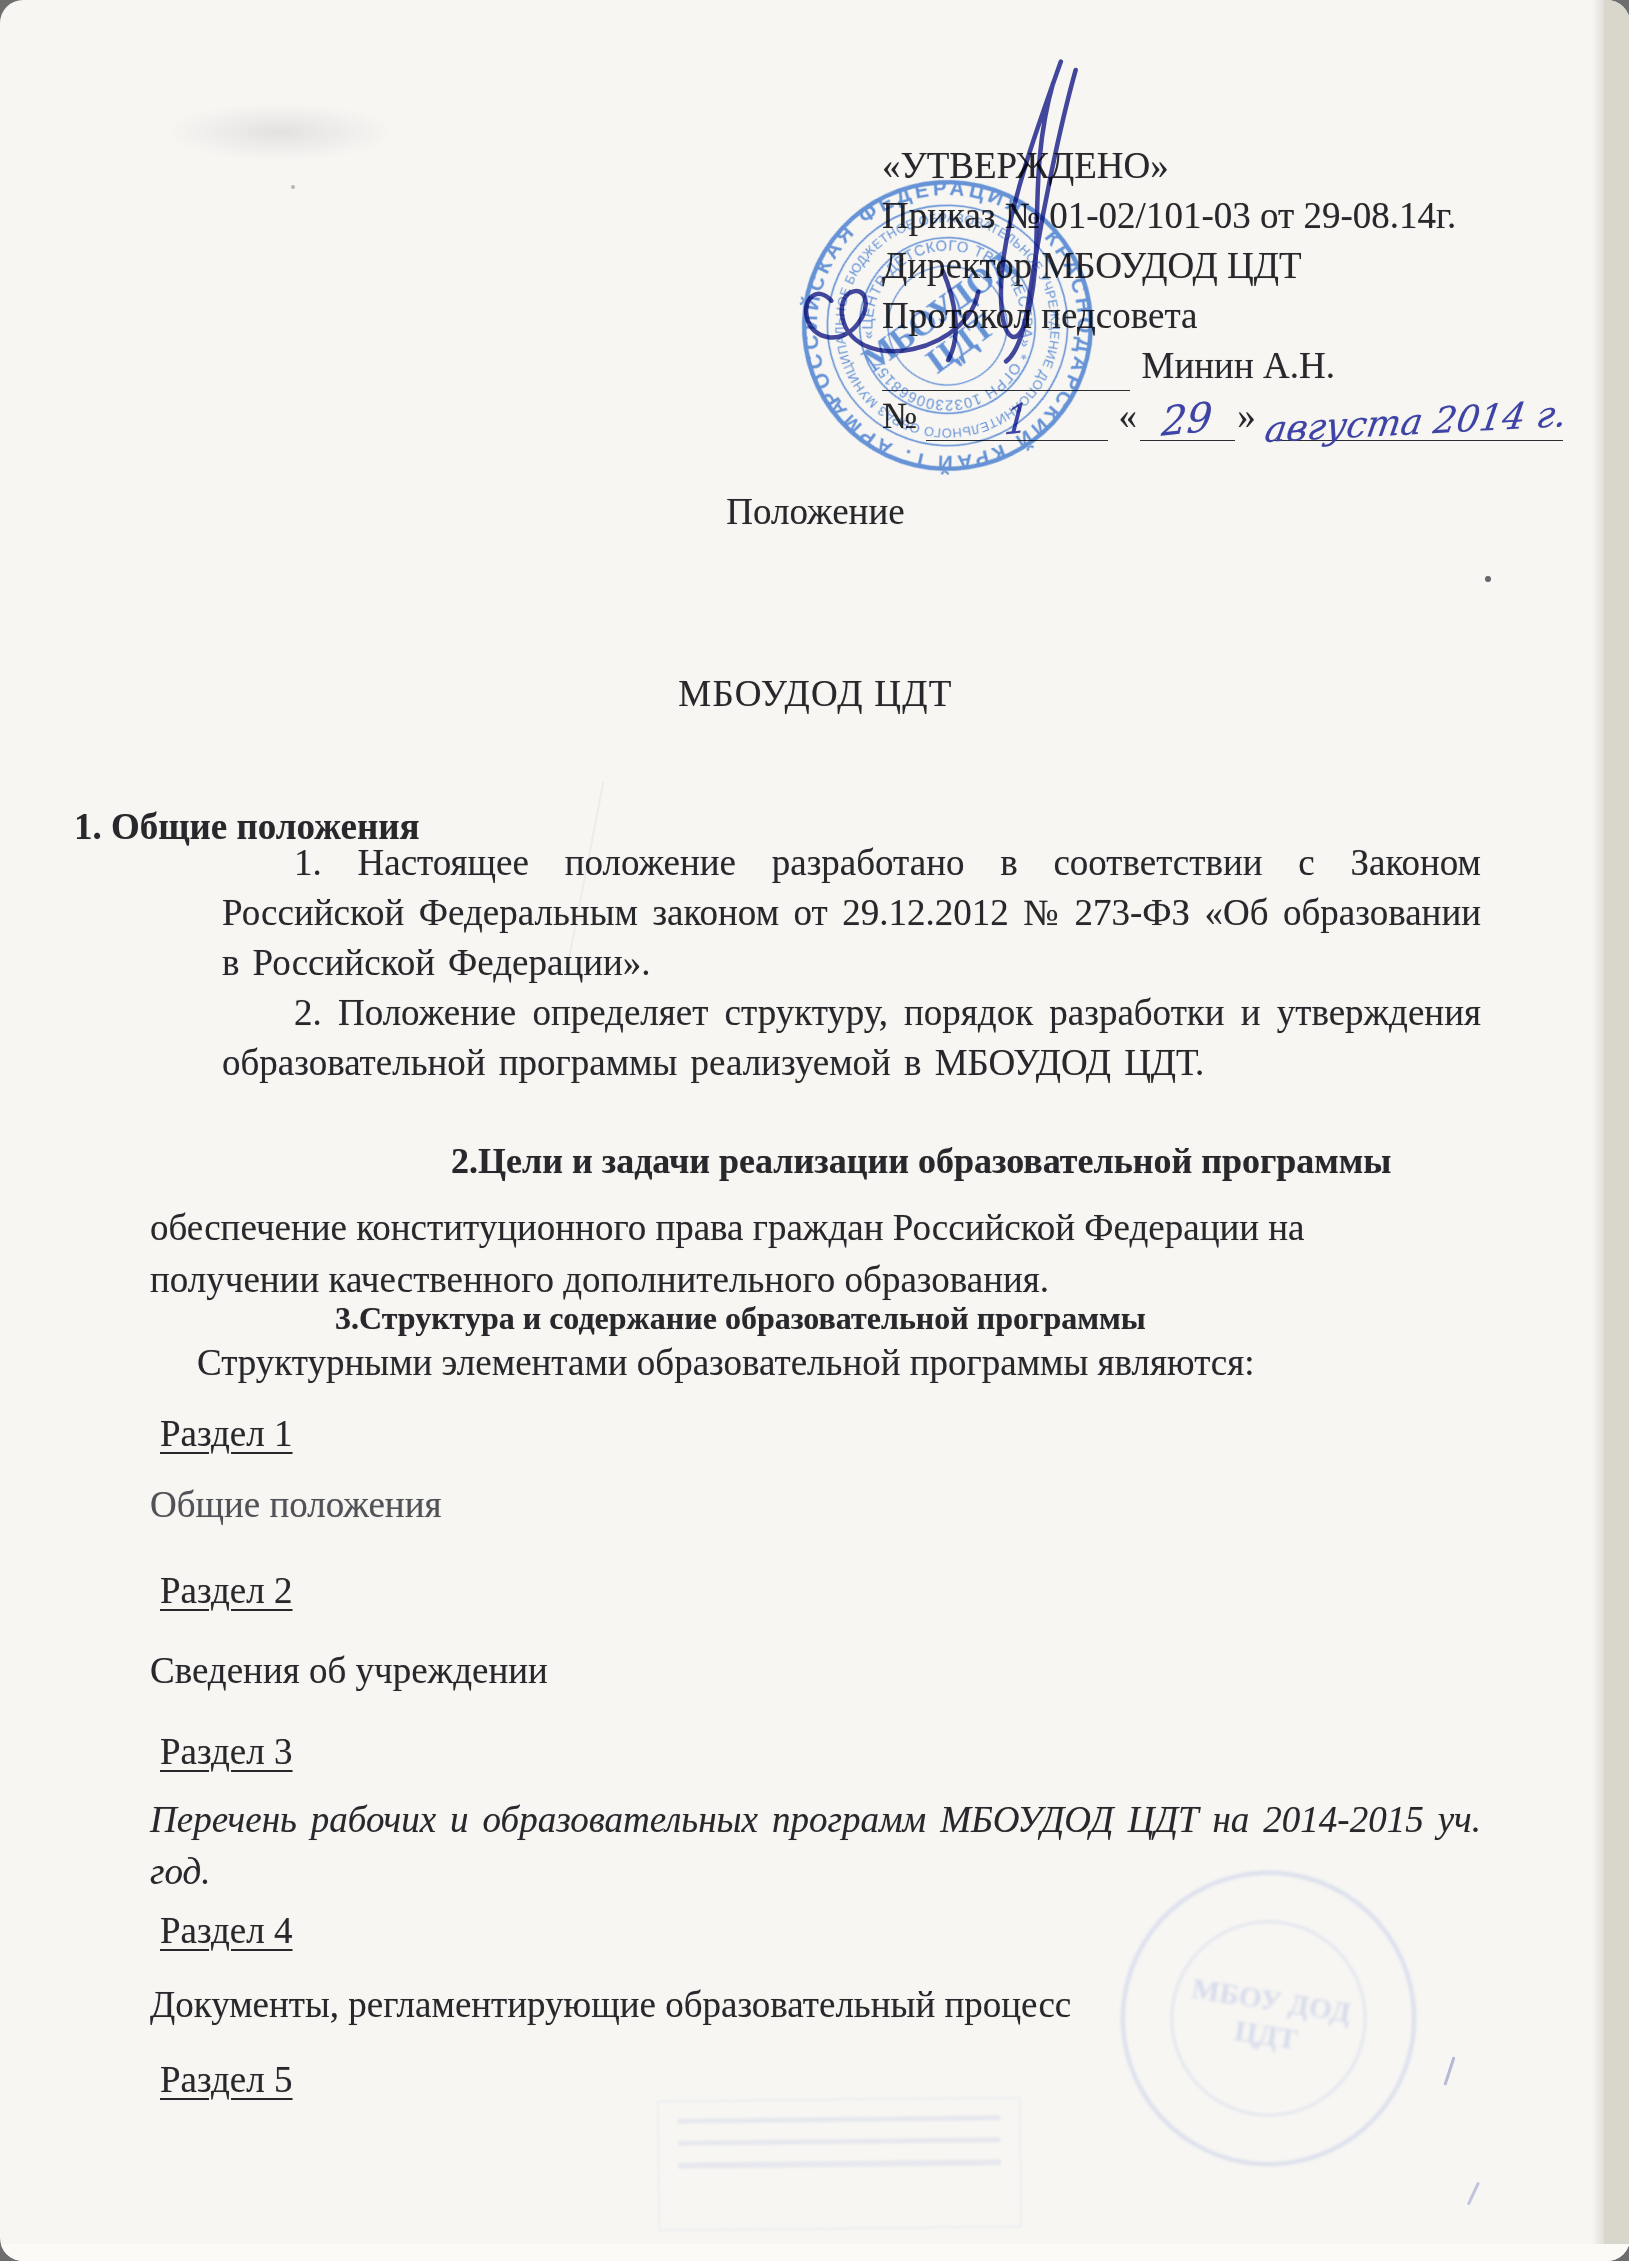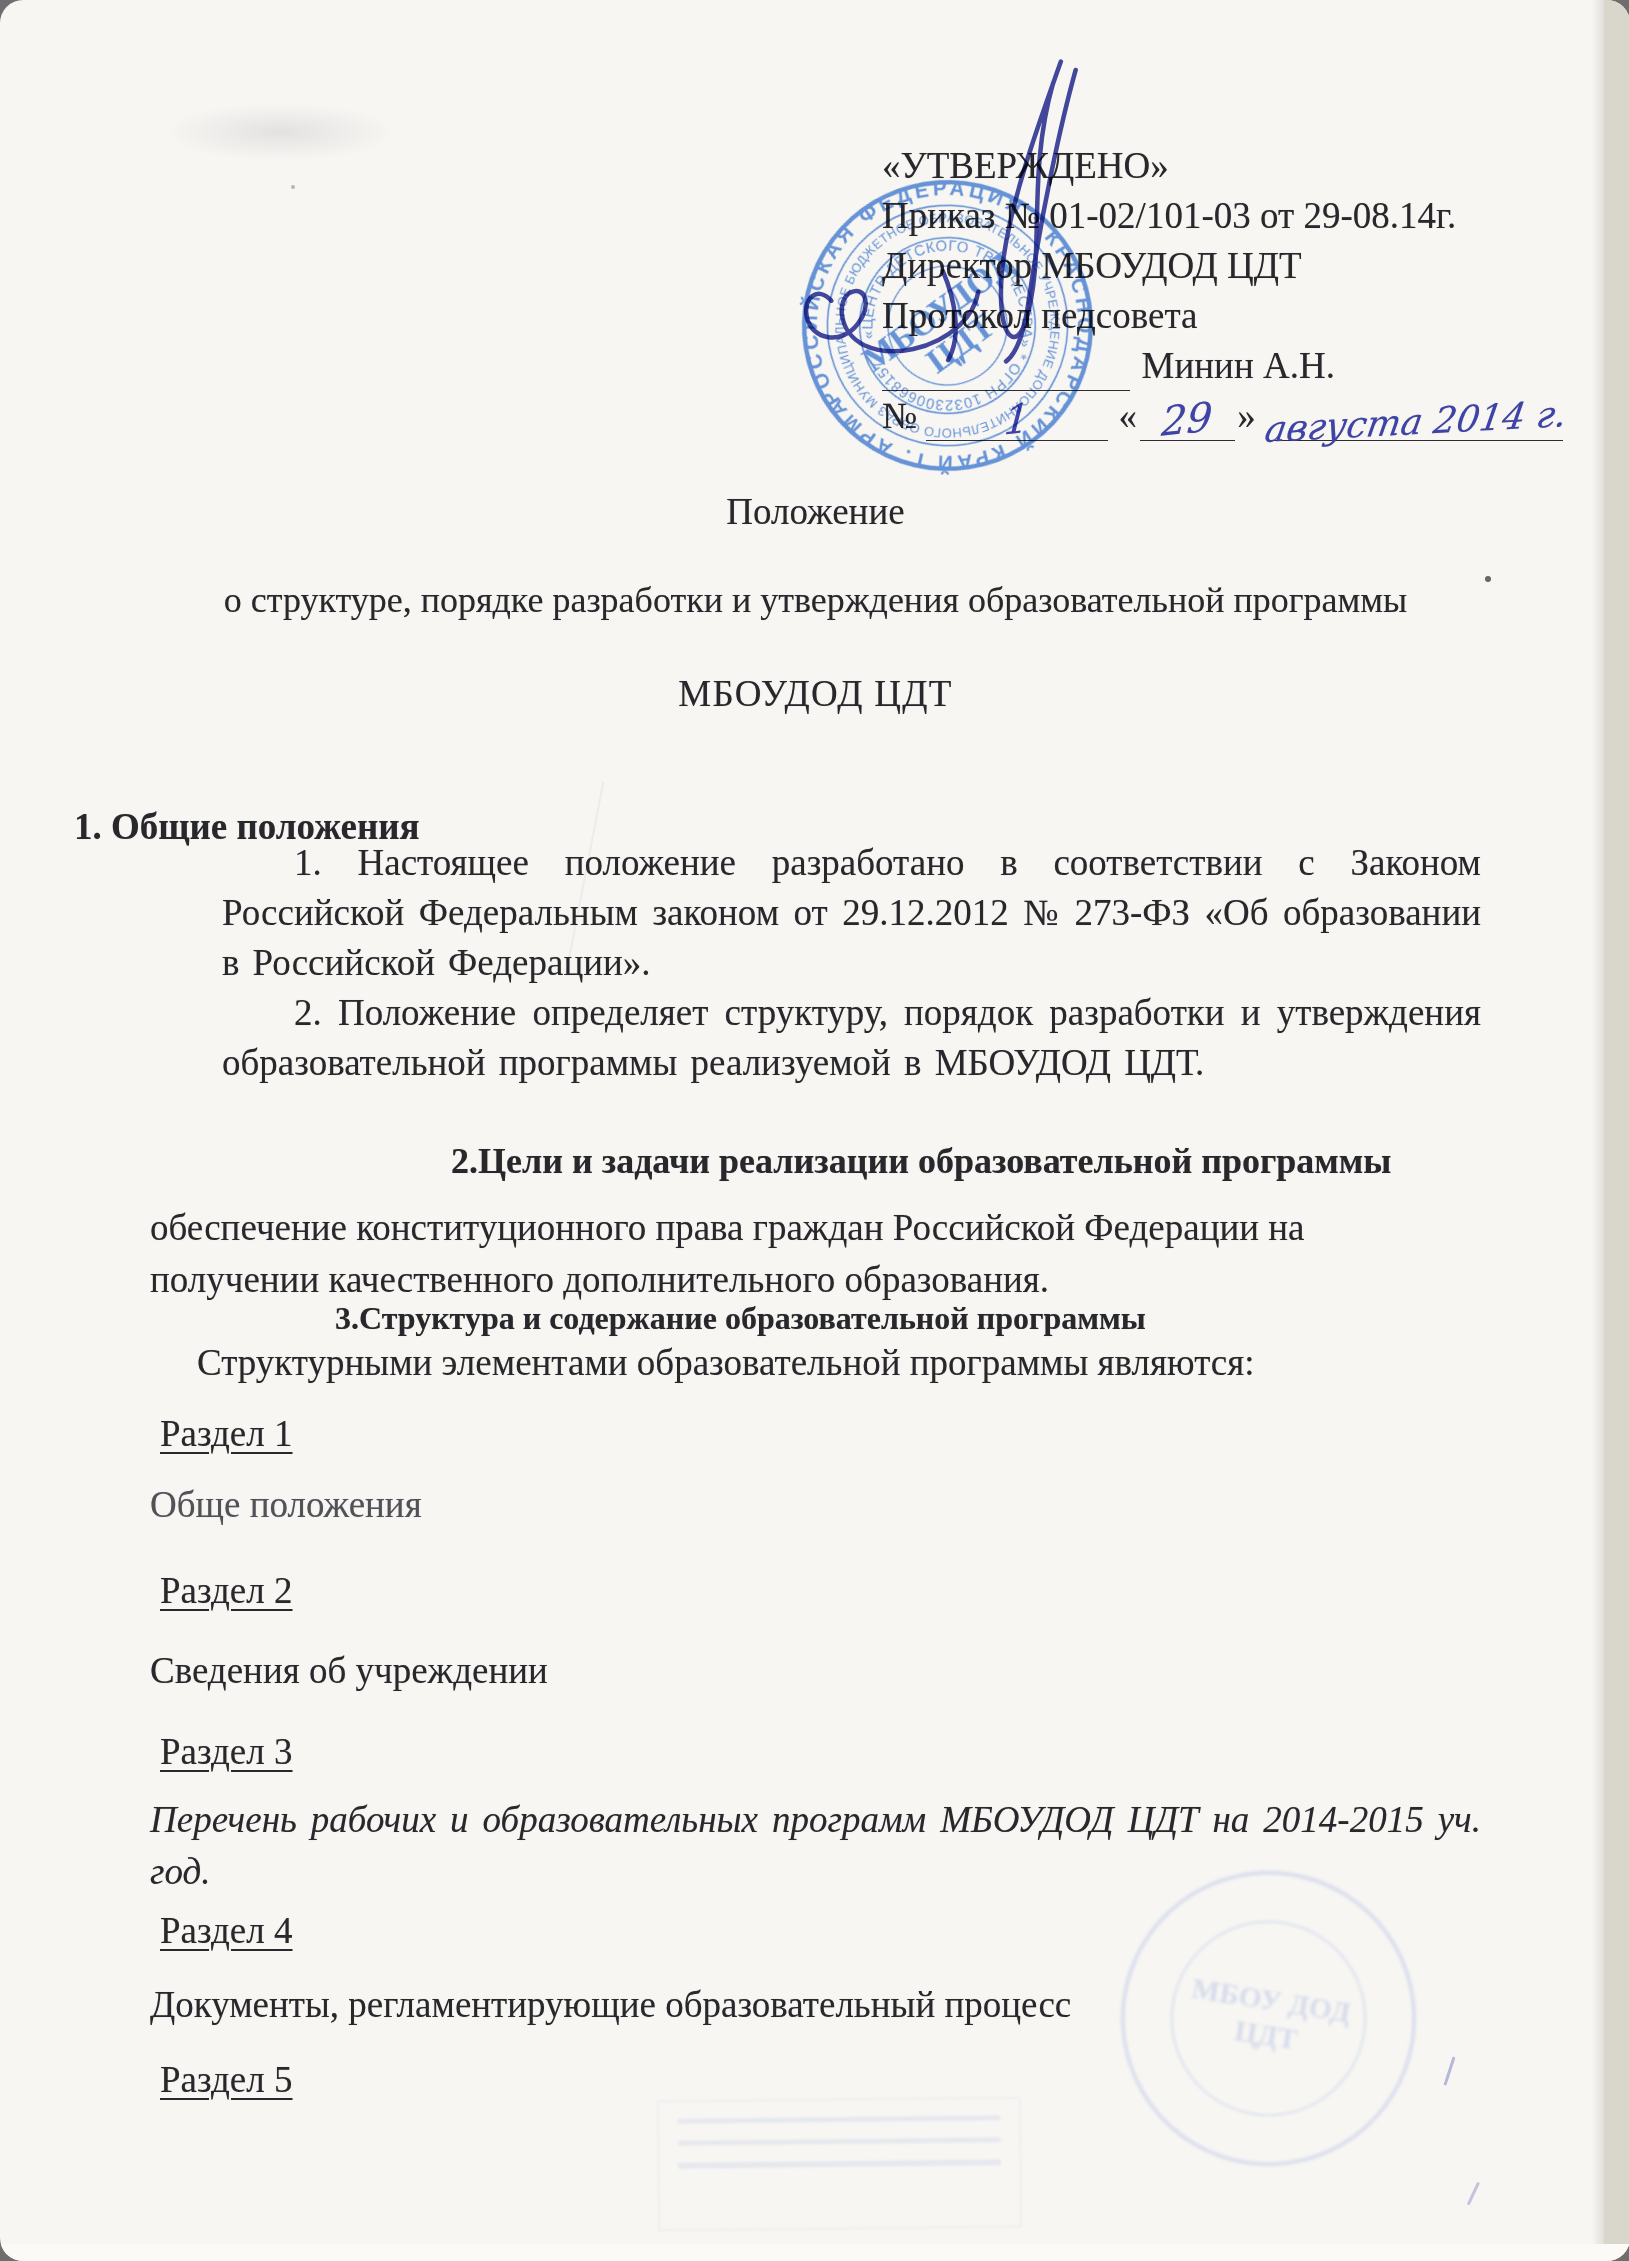--- a/index.html
+++ b/index.html
@@ -151,37 +151,36 @@
   </svg>
 
   <svg class="signature" viewBox="1200 60 560 560">
     <path d="M 1645 95 C 1615 180 1570 300 1556 400 C 1548 460 1552 515 1570 522 C 1590 528 1603 455 1606 400 C 1610 320 1604 230 1633 128"></path>
     <path d="M 1668 108 C 1645 190 1615 330 1596 460 C 1590 505 1580 545 1560 560"></path>
     <path d="M 1289 466 C 1268 442 1244 462 1251 492 C 1259 527 1305 535 1330 502 C 1352 472 1342 443 1319 453 C 1297 464 1299 515 1340 535 C 1386 556 1448 540 1487 505 C 1505 488 1514 470 1517 452"></path>
     <path d="M 1462 420 C 1480 462 1492 520 1470 558"></path>
   </svg>
 
   <div class="title-line t1 txt">Положение</div>
-  <div class="title-line t2 txt">о структуре, порядке разработки и утверждения образовательной программы</div>
   <div class="title-line t3 txt">МБОУДОД ЦДТ</div>
 
   <div class="h-center h1 txt">1. Общие положения</div>
   <div class="paras txt">
     <p>1. Настоящее положение разработано в соответствии с Законом Российской Федеральным законом от  29.12.2012   № 273-ФЗ «Об образовании в Российской Федерации».</p>
     <p>2. Положение определяет структуру, порядок разработки и утверждения образовательной программы реализуемой в МБОУДОД ЦДТ.</p>
   </div>
 
   <div class="h2 txt">2.Цели и задачи реализации образовательной программы</div>
   <div class="goal txt">обеспечение конституционного права граждан Российской Федерации на получении качественного дополнительного образования.</div>
 
   <div class="h3 txt">3.Структура и содержание образовательной программы</div>
   <div class="intro txt">Структурными элементами образовательной программы являются:</div>
 
   <div class="sec-label y2190 txt">Раздел 1</div>
-  <div class="sec-desc y2300 txt faded">Обще положения</div>
+  <div class="sec-desc y2300 txt faded">Общие положения</div>
 
   <div class="sec-label y2433 txt">Раздел 2</div>
   <div class="sec-desc y2558 txt">Сведения об учреждении</div>
 
   <div class="sec-label y2683 txt">Раздел 3</div>
   <div class="sec-desc desc-wide txt">Перечень рабочих и образовательных программ МБОУДОД ЦДТ на 2014-2015 уч. год.</div>
 
   <div class="sec-label y2960 txt">Раздел 4</div>
   <div class="sec-desc y3076 txt">Документы, регламентирующие образовательный процесс</div>
 

